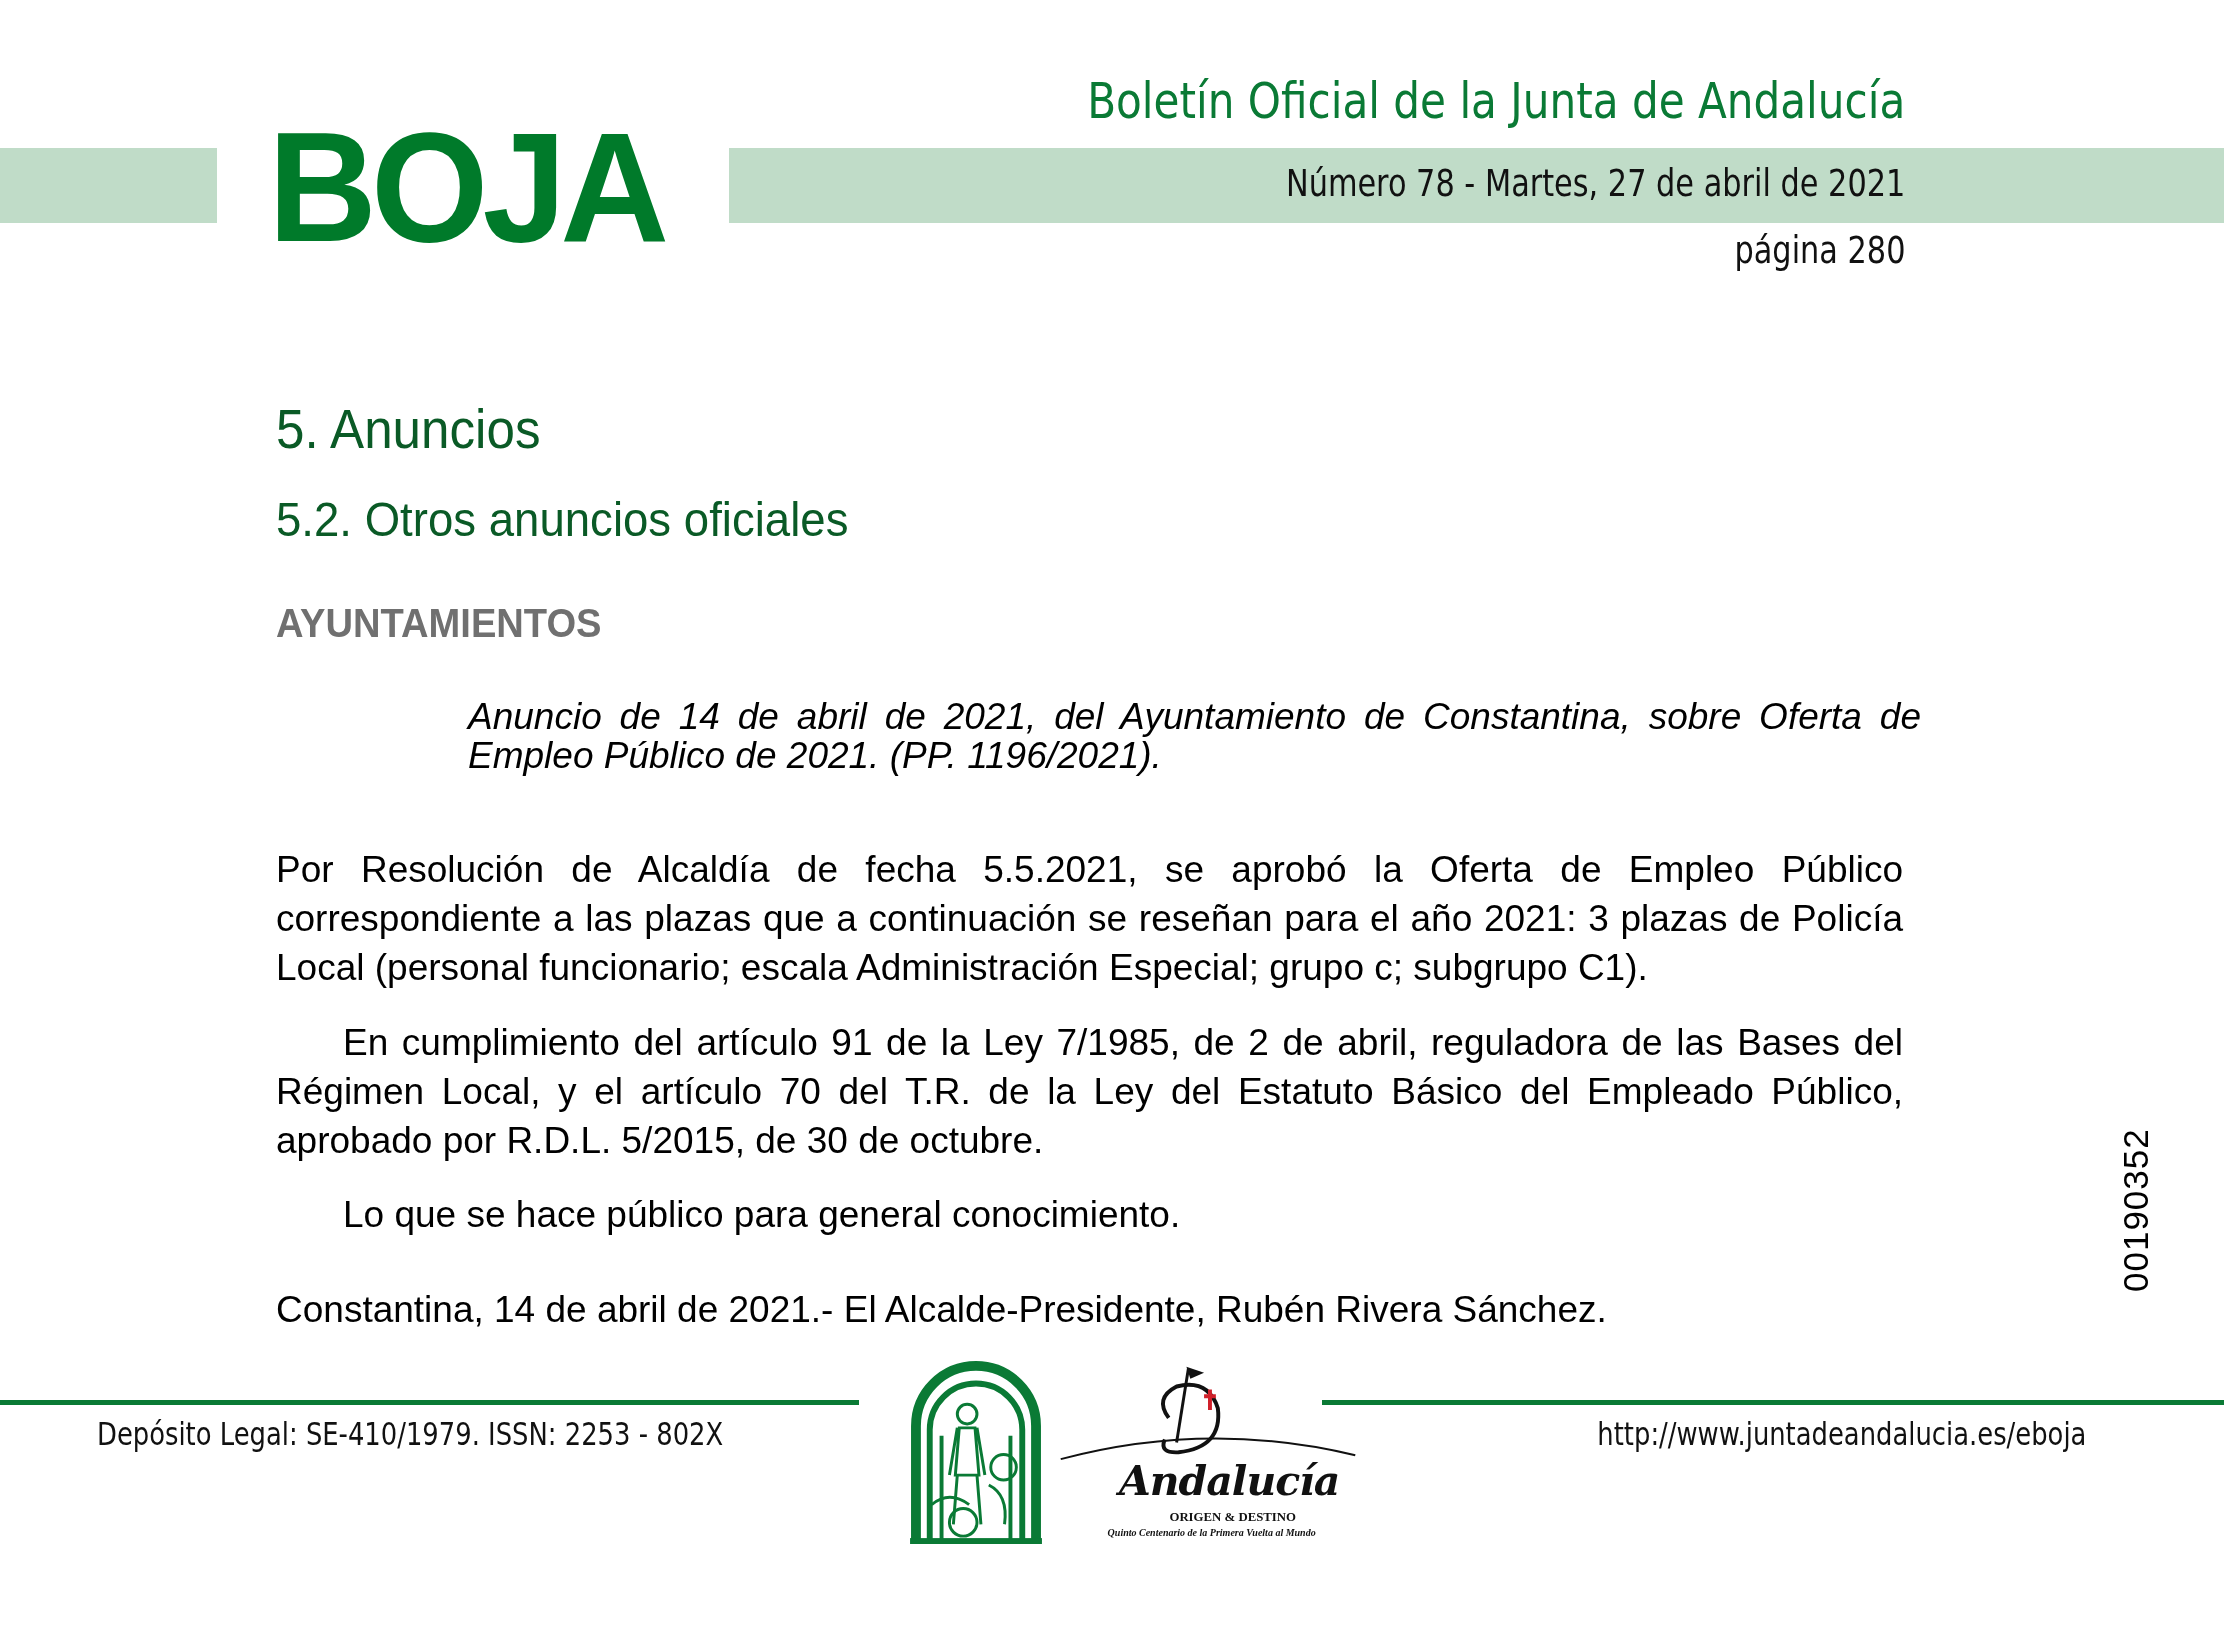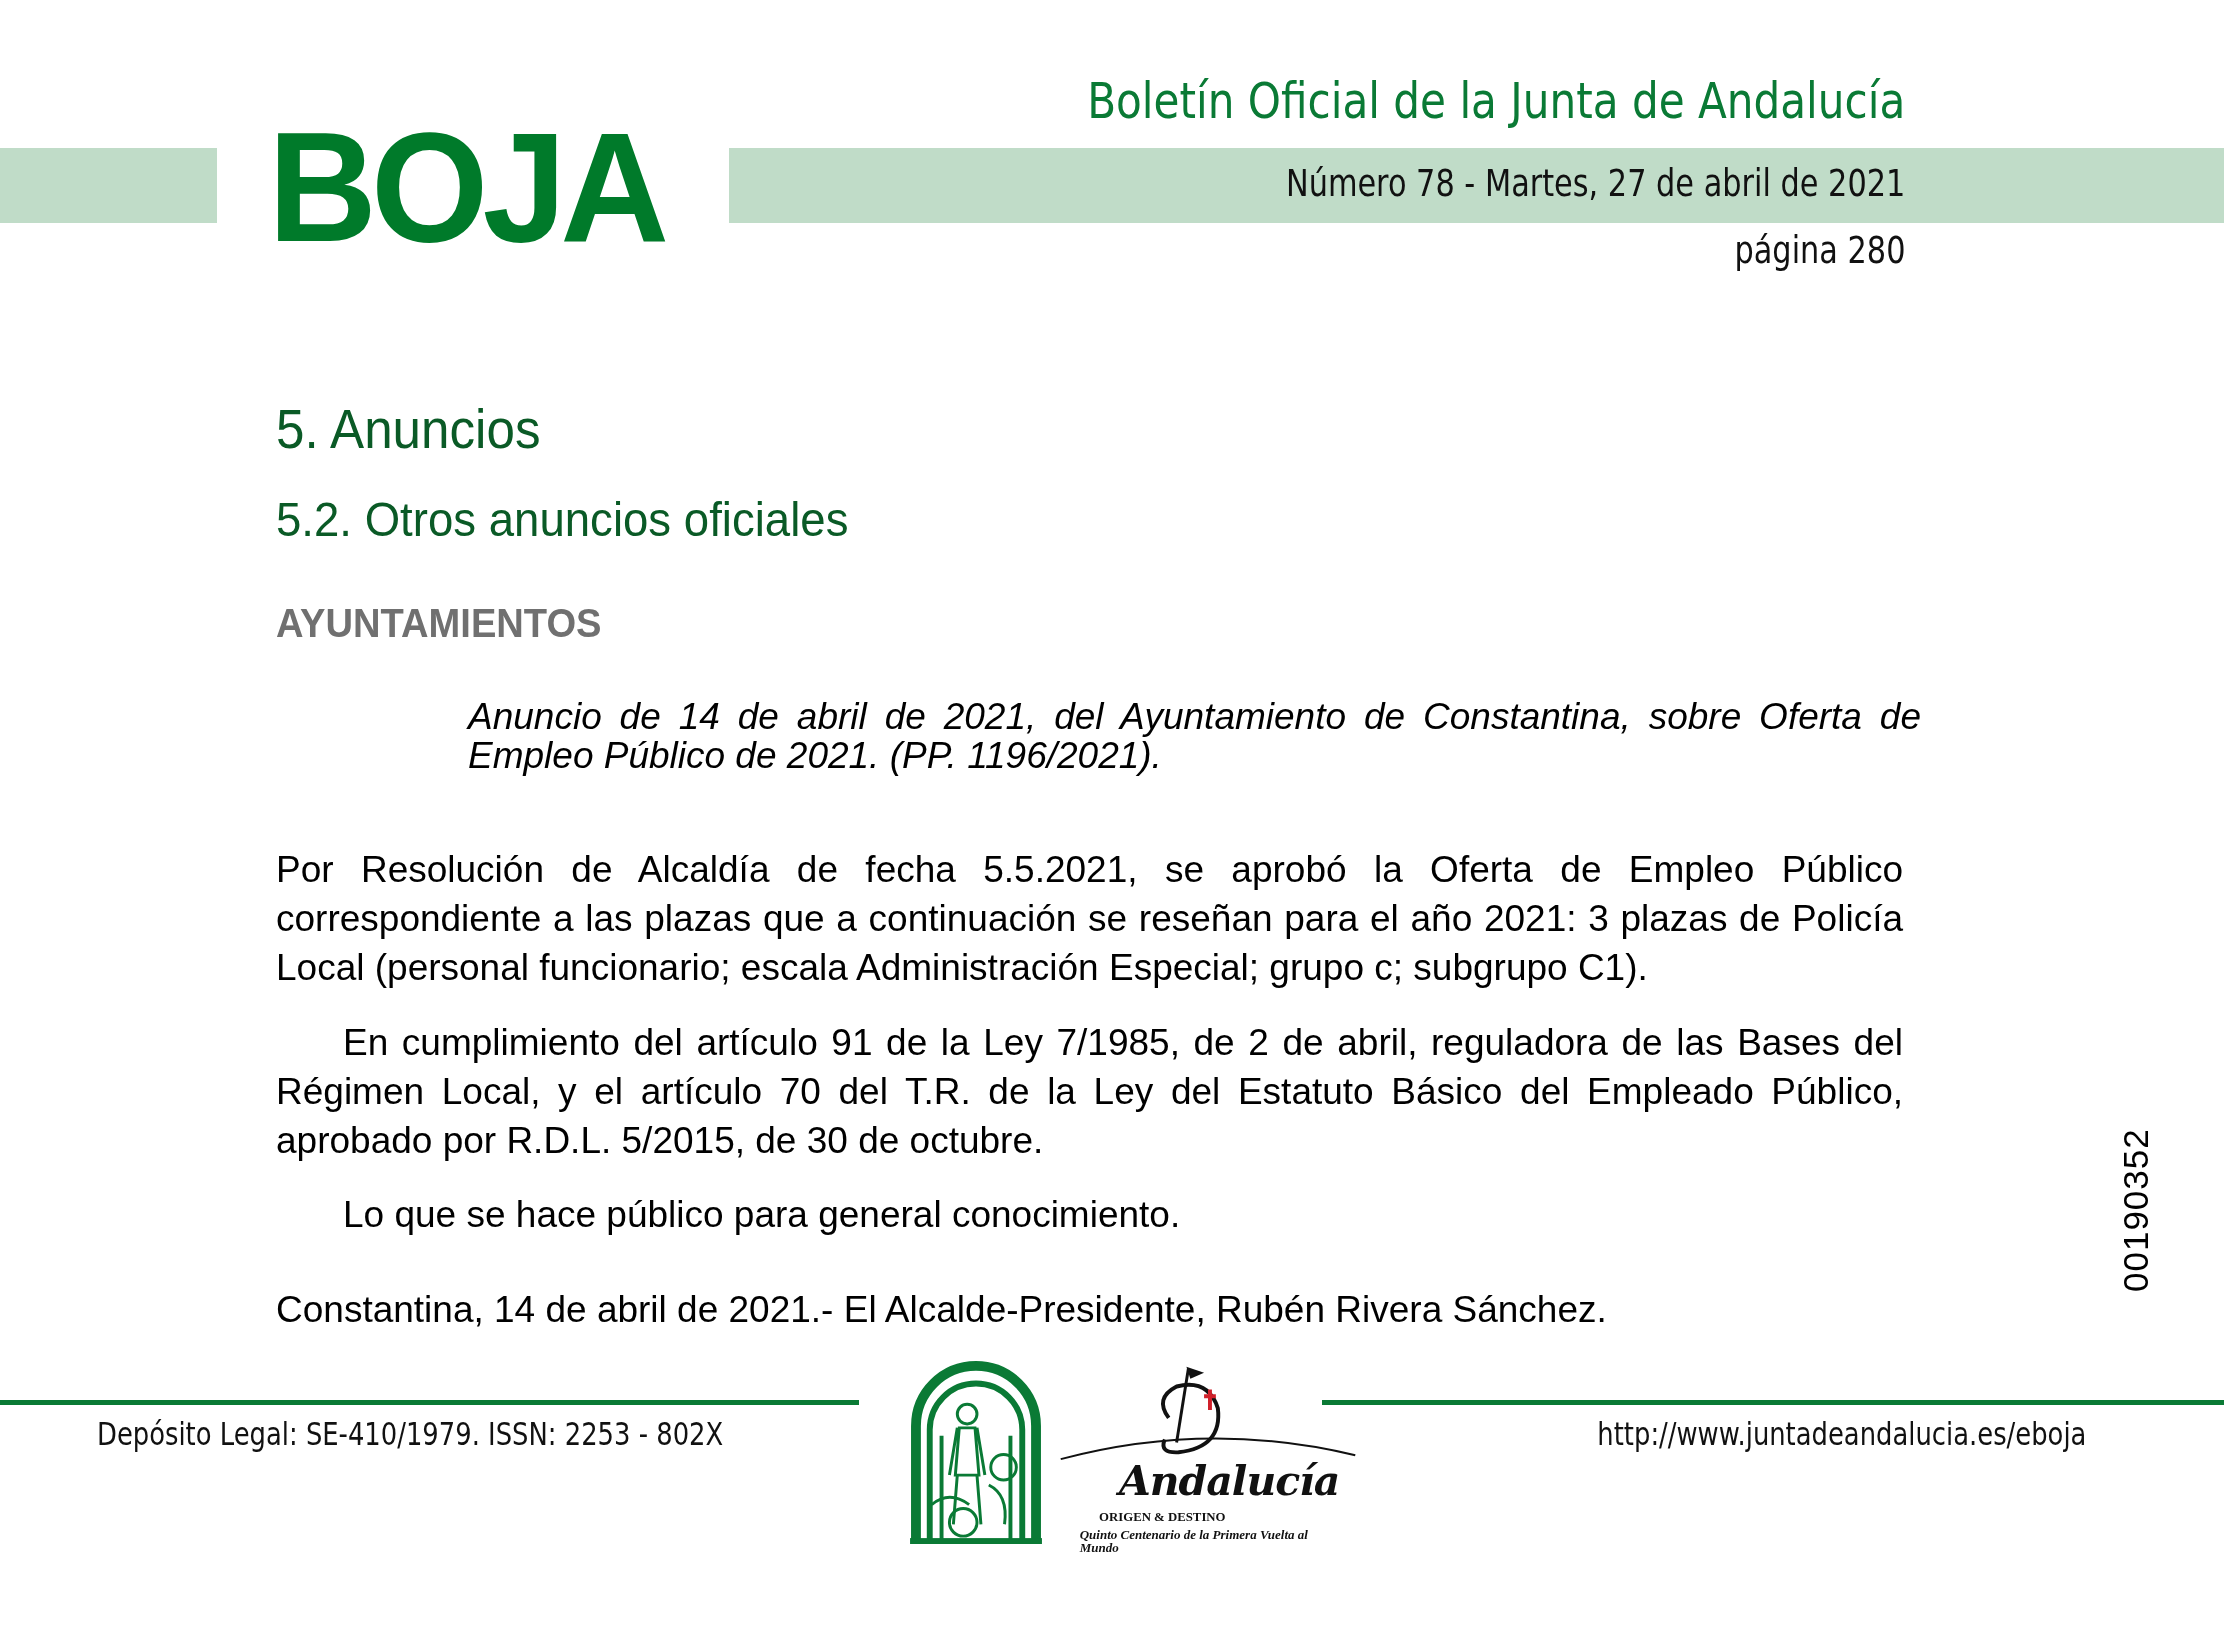--- a/index.html
+++ b/index.html
@@ -28,22 +28,22 @@
 
   .rule { position:absolute; top:1400px; height:4.9px; background:#0a7a35; }
   .rule-left { left:0; width:859px; }
   .rule-right { left:1322px; right:0; }
   .ft-left { position:absolute; left:97px; top:1419px; font-family:"DejaVu Sans", sans-serif; font-size:31.5px; color:#111; white-space:nowrap; transform:scaleX(0.82); transform-origin:left top; line-height:1; }
   .ft-right { position:absolute; right:138px; top:1419px; font-family:"DejaVu Sans", sans-serif; font-size:31.5px; color:#111; white-space:nowrap; transform:scaleX(0.82); transform-origin:right top; line-height:1; }
 
   .emblem { position:absolute; left:910px; top:1357px; width:132px; height:187px; }
   .brand { position:absolute; left:1060px; top:1359px; width:296px; height:187px; }
   .brand-word { position:absolute; left:59px; top:102px; font-family:"DejaVu Serif", serif; font-style:italic; font-weight:bold; font-size:41px; color:#111; letter-spacing:-1px; line-height:1; }
-  .brand-tag { position:absolute; left:39px; top:152px; width:197px; text-align:left; font-family:"Liberation Serif", serif; font-weight:bold; font-size:12.8px; color:#111; line-height:1; }
-  .brand-sub { position:absolute; left:19.7px; top:169px; width:236px; text-align:left; font-family:"Liberation Serif", serif; font-style:italic; font-weight:bold; font-size:13px; color:#111; line-height:1; }
+  .brand-tag { position:absolute; left:39px; top:152px; width:197px; text-align:right; font-family:"Liberation Serif", serif; font-weight:bold; font-size:12.8px; color:#111; line-height:1; }
+  .brand-sub { position:absolute; left:19.7px; top:169px; width:236px; text-align:right; font-family:"Liberation Serif", serif; font-style:italic; font-weight:bold; font-size:10px; color:#111; line-height:1; }
 </style>
 </head>
 <body>
 
 <div class="band band-left"></div>
 <div class="band band-right"></div>
 <div class="logo">BOJA</div>
 <div class="hdr-title">Boletín Oficial de la Junta de Andalucía</div>
 <div class="hdr-issue">Número 78 - Martes, 27 de abril de 2021</div>
 <div class="hdr-page">página 280</div>

